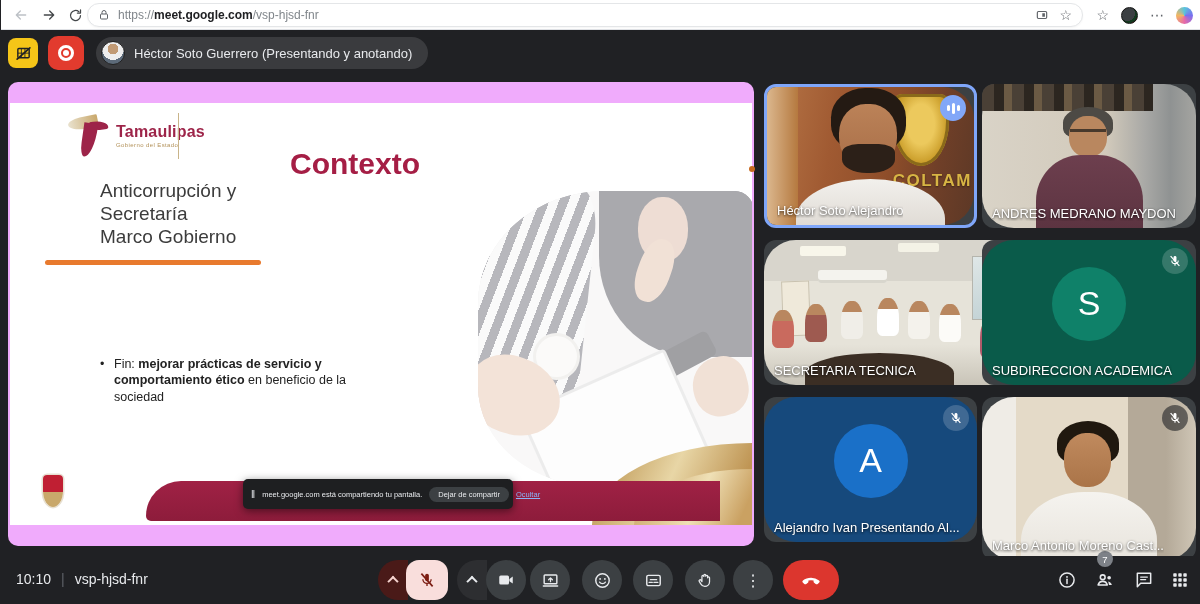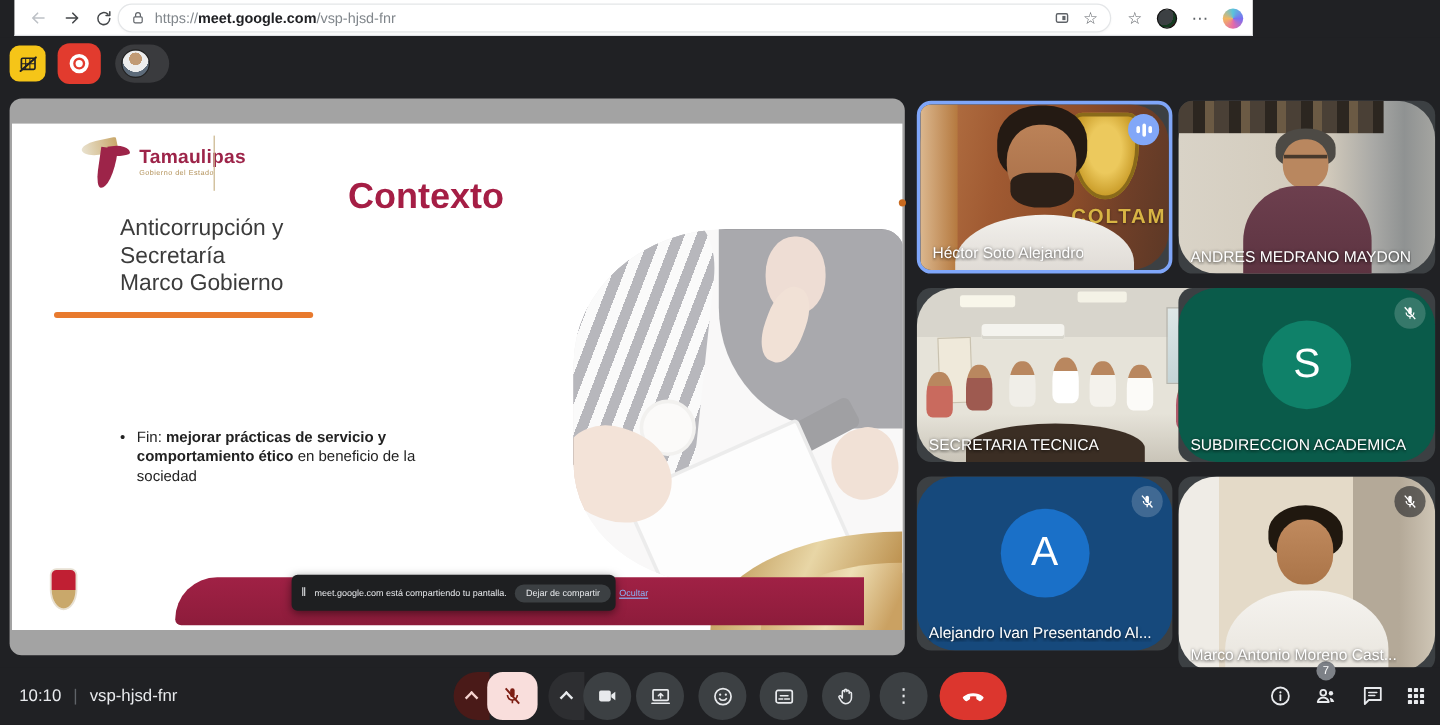--- a/index.html
+++ b/index.html
@@ -1,21 +1,21 @@
 <!DOCTYPE html>
 <html><head>
 <meta charset="utf-8">
 <style>
   * { margin:0; padding:0; box-sizing:border-box; }
   html,body { width:1200px; height:604px; }
   body { font-family:"Liberation Sans", sans-serif; background:#202124; overflow:hidden; }
   .app { position:relative; width:1200px; height:604px; background:#202124; }
 
   
-  .browser { position:absolute; left:12px; top:0; width:1032px; height:30px; background:#ffffff; border-bottom:1px solid #dfe1e5; }
+  .browser { position:absolute; left:1px; top:0; width:1200px; height:30px; background:#ffffff; border-bottom:1px solid #dfe1e5; }
   .nav-btn { position:absolute; top:3px; width:24px; height:24px; display:flex; align-items:center; justify-content:center; border-radius:50%; cursor:pointer; }
   .addr { position:absolute; left:86px; top:3px; right:118px; height:24px; background:#fff; border:1px solid #e4e6e8; border-radius:12px; display:flex; align-items:center; padding:0 10px; box-shadow:0 1px 2px rgba(0,0,0,0.04); }
   .addr .url { font-size:12px; white-space:nowrap; overflow:hidden; flex:1; margin-left:8px; }
   .url .scheme, .url .path { color:#80868b; }
   .url .host { color:#202124; font-weight:700; }
   .addr-right { display:flex; align-items:center; gap:10px; }
   .chrome-right { position:absolute; right:4px; top:3px; height:24px; display:flex; align-items:center; gap:12px; padding-right:4px; }
   .glyph { font-size:14px; color:#5f6368; line-height:1; }
   .profile-dot { width:17px; height:17px; border-radius:50%; background:radial-gradient(circle at 35% 35%, #3c4043 0 55%, #14391f 56% 75%, #5b1212 76%); border:1px solid #111; }
   .copilot-dot { width:17px; height:17px; border-radius:50%; background:conic-gradient(#58c4dc, #7a6ff0, #e66aa8, #f2b661, #58c4dc); }
@@ -24,21 +24,21 @@
   .meetbar { position:absolute; left:0; top:31px; width:1200px; height:44px; background:#202124; }
   .tool-yellow { position:absolute; left:8px; top:7px; width:30px; height:30px; border-radius:8px; background:#f5c518; display:flex; align-items:center; justify-content:center; cursor:pointer; }
   .tool-red { position:absolute; left:48px; top:5px; width:36px; height:34px; border-radius:10px; background:#e23b2e; display:flex; align-items:center; justify-content:center; cursor:pointer; }
   .ring { width:16px; height:16px; border:3px solid #fff; border-radius:50%; display:flex; align-items:center; justify-content:center; }
   .ring i { width:6px; height:6px; background:#fff; border-radius:50%; }
   .chip { position:absolute; left:96px; top:6px; height:32px; background:#3a3b3e; border-radius:16px; display:flex; align-items:center; padding:0 16px 0 5px; gap:9px; }
   .chip-avatar { width:24px; height:24px; border-radius:50%; background:radial-gradient(circle at 50% 32%, #c19a74 0 28%, #ededed 29% 58%, #5d6b7a 59%); border:1px solid #222; }
   .chip-label { color:#e8eaed; font-size:13px; white-space:nowrap; }
 
   
-  .present-tile { position:absolute; left:8px; top:82px; width:746px; height:464px; background:#a3a3a3; border-radius:10px; }
+  .present-tile { position:absolute; left:8px; top:82px; width:746px; height:464px; background:#f0abfc; border-radius:10px; }
   .slide { position:absolute; left:2px; top:21px; width:742px; height:422px; background:#fff; overflow:hidden; }
   .annot-dot { position:absolute; left:741px; top:84px; width:6px; height:6px; border-radius:50%; background:#c96a1f; }
 
   .logo-bird { position:absolute; left:58px; top:12px; width:46px; height:44px; }
   .bird-body { position:absolute; left:14px; top:8px; width:14px; height:34px; background:#9d2449; border-radius:0 0 70% 30%/0 0 90% 40%; transform:rotate(8deg); }
   .bird-wing { position:absolute; left:0; top:2px; width:30px; height:12px; background:linear-gradient(90deg,#e9e2cf,#c9a86b); border-radius:60% 10% 10% 80%; transform:rotate(-12deg); }
   .bird-wing2 { position:absolute; left:22px; top:6px; width:18px; height:9px; background:#9d2449; border-radius:0 80% 20% 60%; transform:rotate(-8deg); }
   .logo-text { position:absolute; left:106px; top:20px; }
   .logo-brand { font-size:16px; font-weight:700; color:#9d2449; letter-spacing:0.2px; }
   .logo-sub { font-size:6px; color:#b3925a; margin-top:1px; letter-spacing:0.4px; }
@@ -195,20 +195,21 @@
           <path d="M3 20 21 4" stroke="#202124" stroke-width="2.4" stroke-linecap="round"></path>
         </svg>
     </div>
     <div class="tool-red">
       <div class="ring">
           <i></i>
         </div>
     </div>
     <div class="chip">
       <div class="chip-avatar"></div>
+      <div class="chip-label">Héctor Soto Guerrero (Presentando y anotando)</div>
     </div>
   </div>
 
   <div class="present-tile">
     <div class="slide">
       <div class="logo-bird">
         <div class="bird-wing"></div>
           <div class="bird-wing2"></div>
           <div class="bird-body"></div>
       </div>

